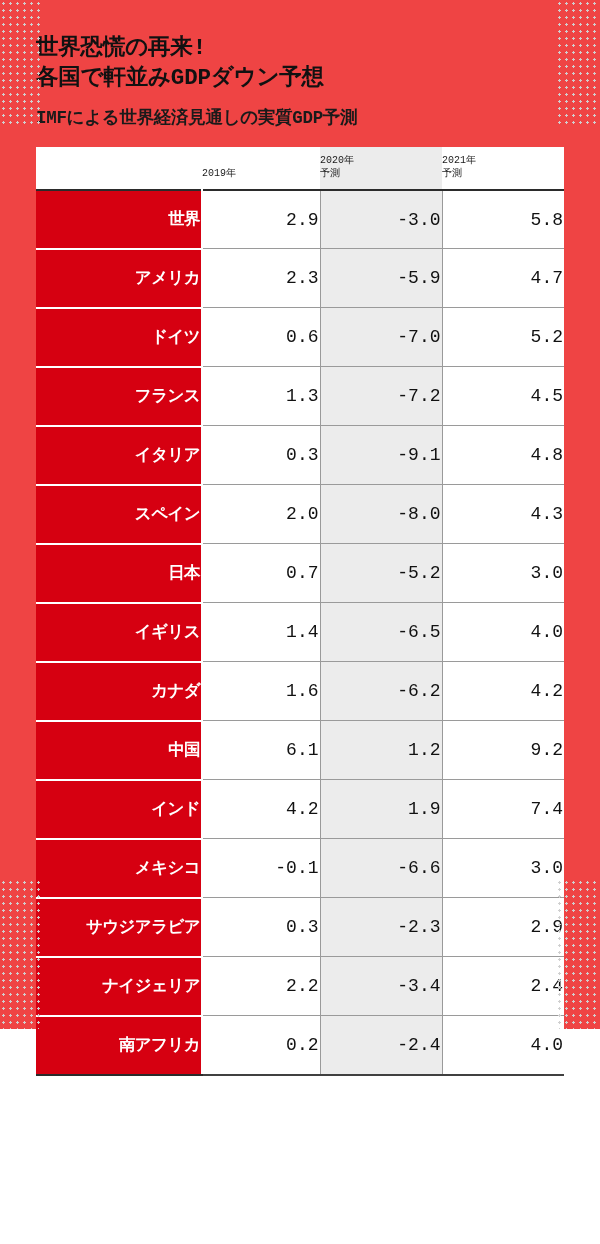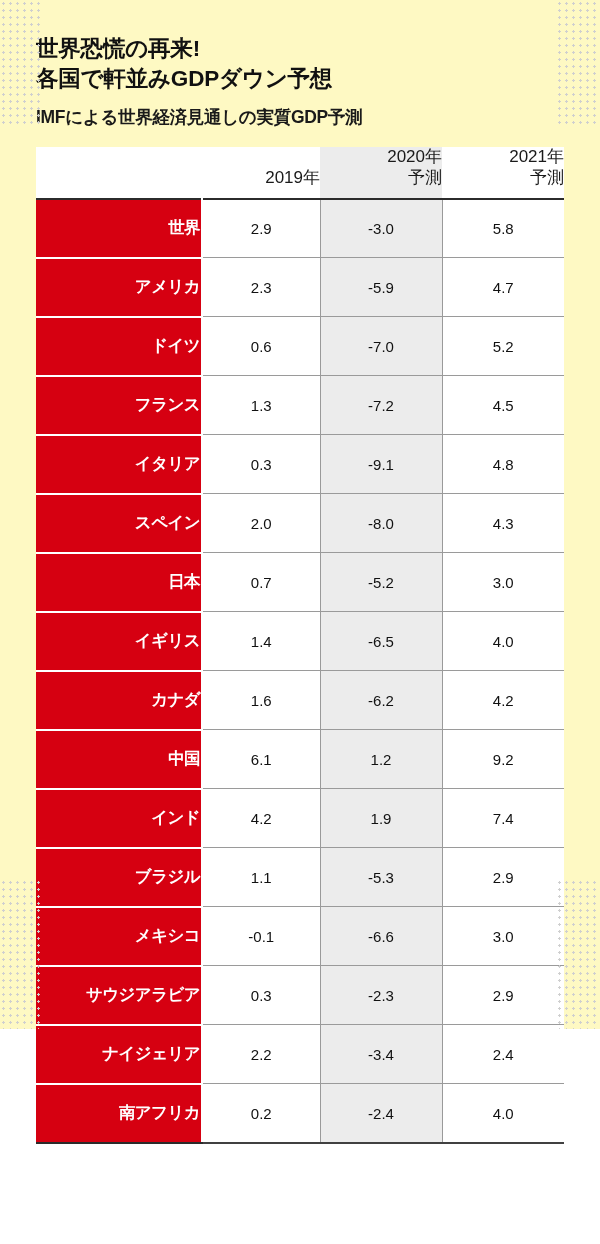--- a/index.html
+++ b/index.html
@@ -13,21 +13,22 @@
     font-family: "Liberation Sans", sans-serif;
     color: #1a1a1a;
     overflow: hidden;
   }
   .page {
     position: relative;
     width: 600px;
     height: 1029px;
     box-sizing: border-box;
     padding: 34px 36px 20px 36px;
-    background: #fef9c3;
+    background: #ef4444;
+    font-family: Liberation Mono, monospace;
   }
   
   .dots {
     position: absolute;
     background-image: radial-gradient(#cfcfcf 1.1px, transparent 1.2px);
     background-size: 7px 7px;
     pointer-events: none;
   }
   .dots.tl { left: 0; top: 0; width: 44px; height: 126px; }
   .dots.tr { right: 0; top: 0; width: 44px; height: 126px; }
@@ -55,26 +56,26 @@
     border-collapse: collapse;
     width: 528px;
     table-layout: fixed;
   }
   table.gdp col.c0 { width: 166px; }
   table.gdp col.c1 { width: 118px; }
   table.gdp col.c2 { width: 122px; }
   table.gdp col.c3 { width: 122px; }
 
   thead th {
-    font-size: 17px;
+    font-size: 10px;
     font-weight: normal;
     color: #1a1a1a;
-    text-align: right;
+    text-align: left;
     vertical-align: bottom;
-    padding: 0 0 9px 0;
+    padding: 8px 0 9px 0;
     line-height: 1.22;
     border: none;
     background: #ffffff;
     white-space: pre-line;
   }
   thead th.hcorner { background: #ffffff; }
   thead th.shaded { background: #ececec; }
 
   tbody th.cat {
     background: #d60011;
@@ -82,22 +83,22 @@
     font-size: 16.5px;
     font-weight: bold;
     text-align: right;
     letter-spacing: -0.6px;
     border-top: 2px solid #ffffff;
     border-bottom: 2px solid #ffffff;
     border-right: 2px solid #ffffff;
     height: 55px;
   }
   tbody td {
-    font-size: 15px;
-    text-align: center;
+    font-size: 18px;
+    text-align: right;
     color: #111111;
     border-top: 1px solid #9a9a9a;
     border-bottom: 1px solid #9a9a9a;
     border-right: 1px solid #9a9a9a;
     height: 55px;
     background: #ffffff;
   }
   tbody td.first-num { border-left: none; }
   tbody td.shaded { background: #ececec; }
   tbody td.last { border-right: none; }
@@ -197,26 +198,20 @@
         <td class="shaded">1.2</td>
         <td class="last">9.2</td>
       </tr>
       <tr>
         <th class="cat">インド</th>
         <td class="first-num">4.2</td>
         <td class="shaded">1.9</td>
         <td class="last">7.4</td>
       </tr>
       <tr>
-        <th class="cat">ブラジル</th>
-        <td class="first-num">1.1</td>
-        <td class="shaded">-5.3</td>
-        <td class="last">2.9</td>
-      </tr>
-      <tr>
         <th class="cat">メキシコ</th>
         <td class="first-num">-0.1</td>
         <td class="shaded">-6.6</td>
         <td class="last">3.0</td>
       </tr>
       <tr>
         <th class="cat">サウジアラビア</th>
         <td class="first-num">0.3</td>
         <td class="shaded">-2.3</td>
         <td class="last">2.9</td>

